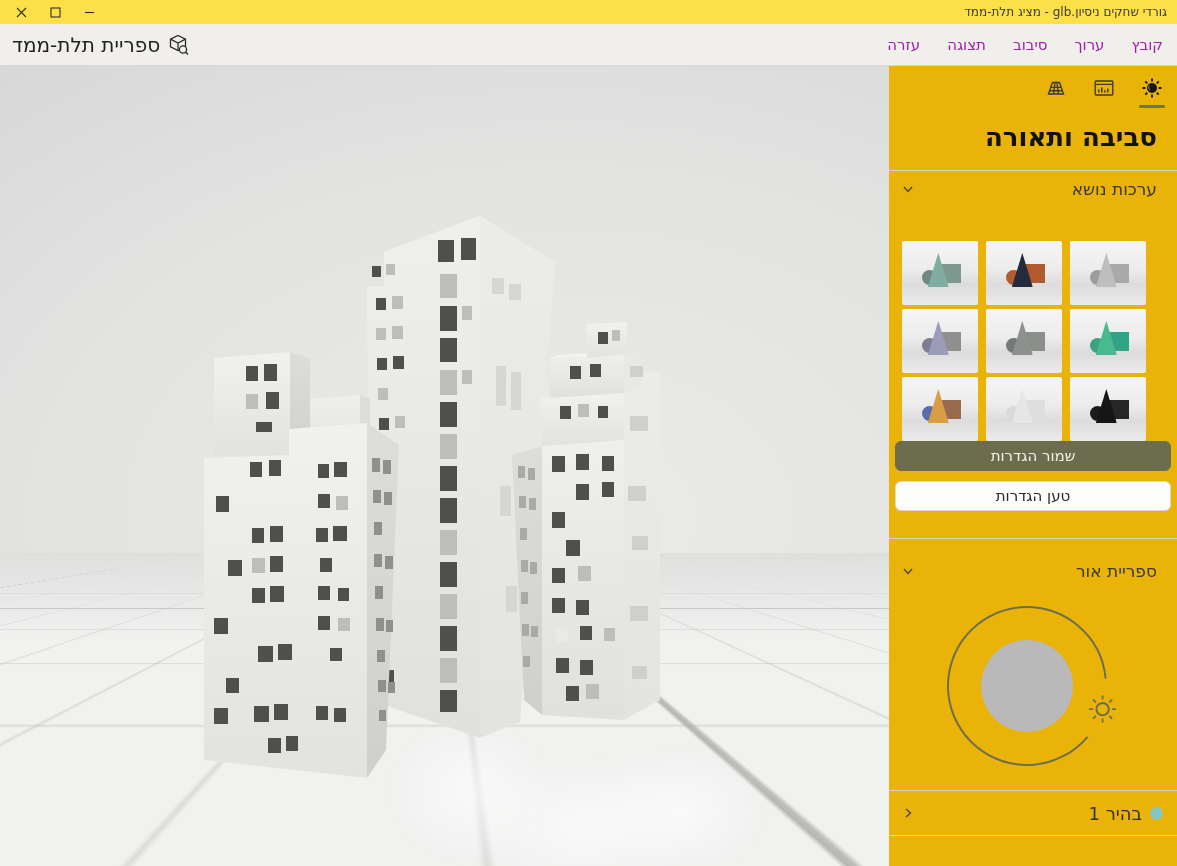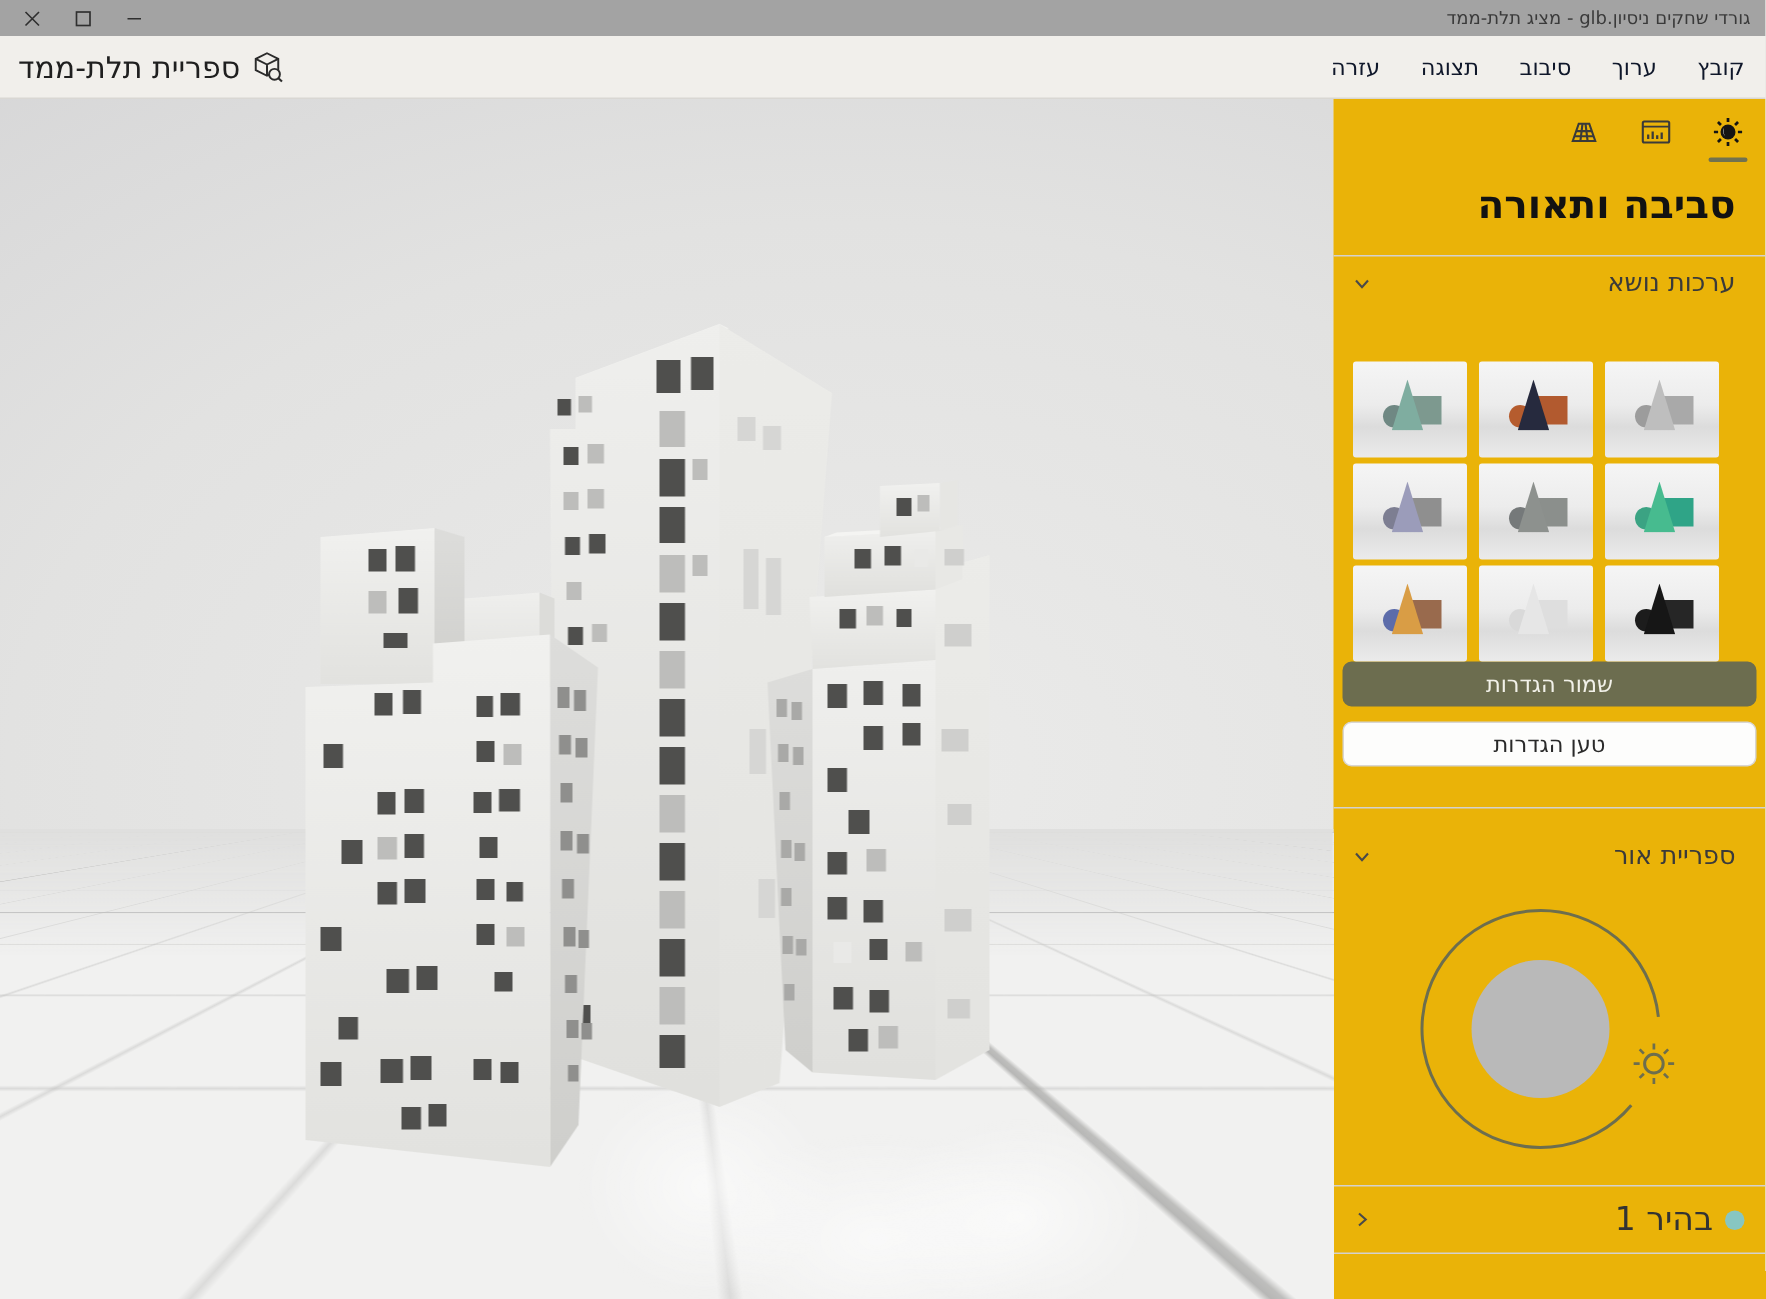--- a/index.html
+++ b/index.html
@@ -1,31 +1,31 @@
 <!DOCTYPE html>
 <html dir="rtl" lang="he"><head>
 <meta charset="utf-8">
 <style>
   * { margin:0; padding:0; box-sizing:border-box; }
   html,body { width:1177px; height:866px; overflow:hidden; }
   body { font-family:"DejaVu Sans", sans-serif; color:#222; background:#e9e7e4; }
   .app { position:relative; width:1177px; height:866px; display:flex; flex-direction:column; }
 
   
-  .titlebar { position:relative; height:24px; background:#a3a3a3; flex:0 0 24px; }
+  .titlebar { position:relative; height:24px; background:#fde047; flex:0 0 24px; }
   .win-controls { position:absolute; left:4px; top:0; height:100%; display:flex; align-items:center; direction:ltr; }
   .win-btn { width:34px; height:100%; display:flex; align-items:center; justify-content:center; cursor:default; }
   .win-btn svg { display:block; }
   .win-title { position:absolute; right:10px; top:50%; transform:translateY(-50%); font-size:12px; color:#3a3a3a; white-space:nowrap; }
 
   
   .menubar { height:42px; flex:0 0 42px; background:#f1efeb; border-bottom:1px solid #d9d7d3;
              display:flex; align-items:center; justify-content:space-between; padding:0 14px 0 12px; }
   .menus { display:flex; align-items:center; gap:27px; }
-  .menu-item { font-size:15px; color:#0f172a; cursor:default; }
+  .menu-item { font-size:15px; color:#a21caf; cursor:default; }
   .library { display:flex; align-items:center; gap:7px; font-size:20px; color:#1f1f1f; }
   .library svg { display:block; }
 
   
   .content { flex:1; display:flex; min-height:0; }
   .sidebar { width:288px; flex:0 0 288px; background:#eab308; border-left:none; position:relative; z-index:2; }
   .viewport { position:relative; flex:1; overflow:hidden;
       background:radial-gradient(ellipse 130% 95% at 63% 56%, #ebebea 0%, #e2e2e1 48%, #cfcfd1 100%); }
 
   
@@ -54,21 +54,21 @@
   .btn.load { margin-top:10px; background:#fdfdfc; border:1px solid #d8d6d2; color:#2a2a2a; }
   .divider.after-buttons { margin-top:27px; }
 
   .dial-wrap { width:190px; height:180px; margin:9px 48px 0 0; position:relative; }
   .dial-wrap svg { display:block; }
   .divider.after-dial { margin-top:12px; }
 
   .preset-row { height:44px; display:flex; align-items:center; justify-content:space-between; padding:0 14px 0 12px; cursor:pointer; }
   .preset-right { display:flex; align-items:center; gap:8px; }
   .preset-dot { width:13px; height:13px; border-radius:50%; }
-  .preset-label { font-size:22px; color:#333; }
+  .preset-label { font-size:18px; color:#333; }
 
   
   .vp-scene { position:absolute; inset:0; perspective:520px; perspective-origin:50% 61%; }
   .floor { position:absolute; top:489px; left:50%; width:5200px; height:2600px;
       transform:translateX(-50%) rotateX(85.6deg); transform-origin:50% 0;
       background-color:#f1f1f0;
       background-image:
         linear-gradient(rgba(168,168,166,.7) 2px, transparent 2px),
         linear-gradient(90deg, rgba(168,168,166,.7) 2px, transparent 2px),
         linear-gradient(rgba(193,193,191,.45) 1px, transparent 1px),

